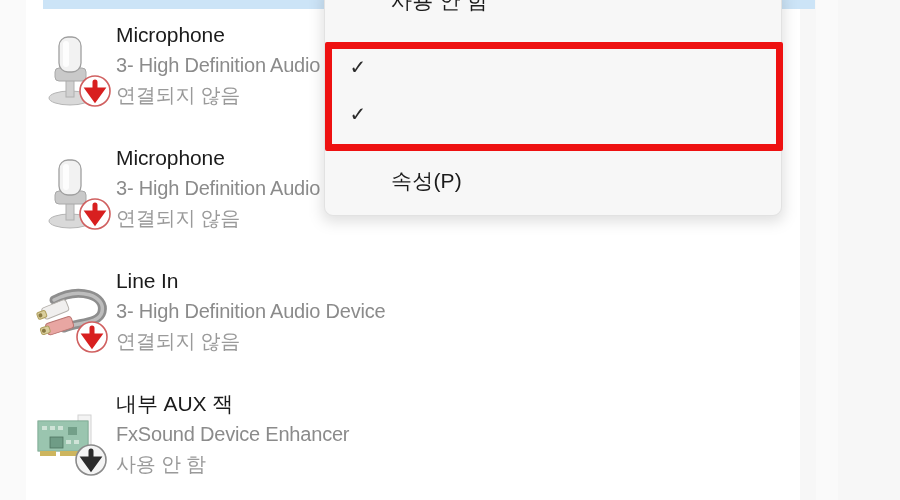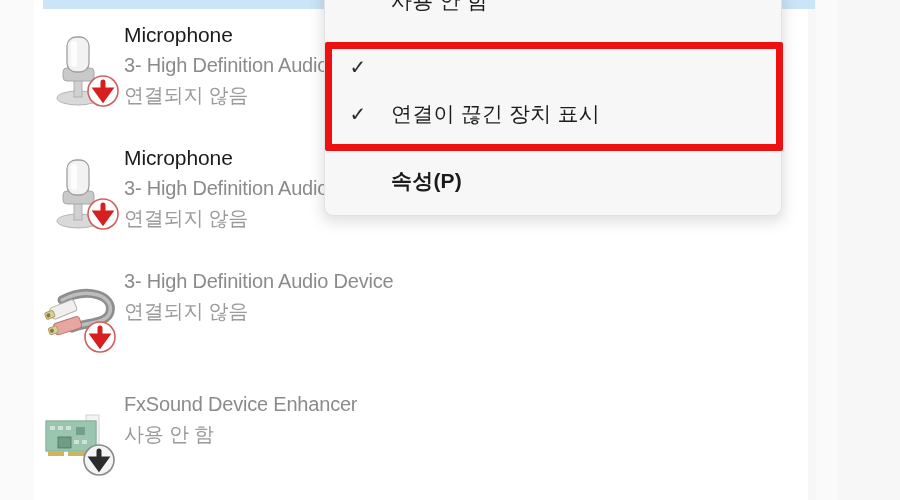--- a/index.html
+++ b/index.html
@@ -36,21 +36,21 @@
   .panel-border-left {
     position: absolute;
     left: 39px; top: 0;
     width: 3px; height: 500px;
     background: linear-gradient(90deg,#e6e6e6 0%, #b9b9b9 40%, #d8d8d8 100%);
   }
 
   
   .list-pane {
     position: absolute;
-    left: 34px; top: 0;
+    left: 26px; top: 0;
     width: 774px; height: 500px;
     background: #ffffff;
   }
 
   .sel-strip {
     position: absolute;
     left: 43px; top: 0;
     width: 772px; height: 9px;
     background: #cce4f7;
   }
@@ -144,21 +144,21 @@
     font-size: 20px;
     color: #2b2b2b;
     line-height: 1;
   }
   .ctx-label {
     font-size: 21px;
     color: #1b1b1b;
     white-space: nowrap;
     letter-spacing: 0.2px;
   }
-  .ctx-label.bold { font-weight: bold; }
+  .ctx-label.bold { font-weight: normal; }
 
   .ctx-sep {
     position: absolute;
     left: 14px;
     width: 430px;
     height: 1px;
     background: #e4e4e4;
   }
 
   
@@ -234,20 +234,21 @@
           <g transform="rotate(-18 34 50)">
             <rect x="12" y="43" width="27" height="12" rx="3" fill="#e8a6a2" stroke="#b9736f" stroke-width="1"></rect>
             <rect x="6" y="45.5" width="9" height="7" rx="2" fill="#d9ce9d" stroke="#b09f5e" stroke-width="1"></rect>
             <circle cx="9" cy="49" r="2" fill="#8a7a42"></circle>
           </g>
           <circle cx="58" cy="63" r="15" fill="#ffffff" stroke="#d06060" stroke-width="1.6"></circle>
           <path d="M58 54 v10 M51.5 62 L58 71 L64.5 62 Z" stroke="#d81f1f" stroke-width="5" fill="#d81f1f" stroke-linecap="round"></path>
         </svg>
       </div>
       <div class="dev-text">
+        <div class="dev-name">Line In</div>
         <div class="dev-desc">3- High Definition Audio Device</div>
         <div class="dev-status">연결되지 않음</div>
       </div>
     </div>
 
     <div class="device-row" style="top:383px;">
       <div class="dev-icon">
         <svg width="84" height="84" viewBox="0 0 84 84" aria-hidden="true">
           <rect x="44" y="18" width="13" height="42" fill="#f3f3f3" stroke="#d2d2d2" stroke-width="1"></rect>
           <rect x="4" y="24" width="50" height="30" fill="#8cbda4" stroke="#5f9379" stroke-width="1"></rect>
@@ -259,20 +260,21 @@
           <rect x="24" y="29" width="5" height="4" fill="#cfe3d7"></rect>
           <rect x="32" y="43" width="5" height="4" fill="#cfe3d7"></rect>
           <rect x="40" y="43" width="5" height="4" fill="#cfe3d7"></rect>
           <rect x="6" y="54" width="16" height="5" fill="#cdb55e"></rect>
           <rect x="26" y="54" width="24" height="5" fill="#cdb55e"></rect>
           <circle cx="57" cy="63" r="15" fill="#f4f4f4" stroke="#8a8a8a" stroke-width="1.6"></circle>
           <path d="M57 54 v10 M50.5 62 L57 71 L63.5 62 Z" stroke="#2b2b2b" stroke-width="5" fill="#2b2b2b" stroke-linecap="round"></path>
         </svg>
       </div>
       <div class="dev-text">
+        <div class="dev-name">내부 AUX 잭</div>
         <div class="dev-desc">FxSound Device Enhancer</div>
         <div class="dev-status">사용 안 함</div>
       </div>
     </div>
 
   </div>
 
   <div class="sel-strip"></div>
 
   <div class="sb-track">
@@ -289,21 +291,20 @@
       <span class="ctx-check"></span>
       <span class="ctx-label">사용 안 함</span>
     </div>
 
     <div class="ctx-item" style="top:58px;">
       <span class="ctx-check">✓</span>
     </div>
 
     <div class="ctx-item" style="top:105px;">
       <span class="ctx-check">✓</span>
-      <span class="ctx-label">연결이 끊긴 장치 표시</span>
     </div>
 
     <div class="ctx-sep" style="top:160px;"></div>
 
     <div class="ctx-item" style="top:172px;">
       <span class="ctx-check"></span>
       <span class="ctx-label bold">속성(P)</span>
     </div>
 
   </div>

